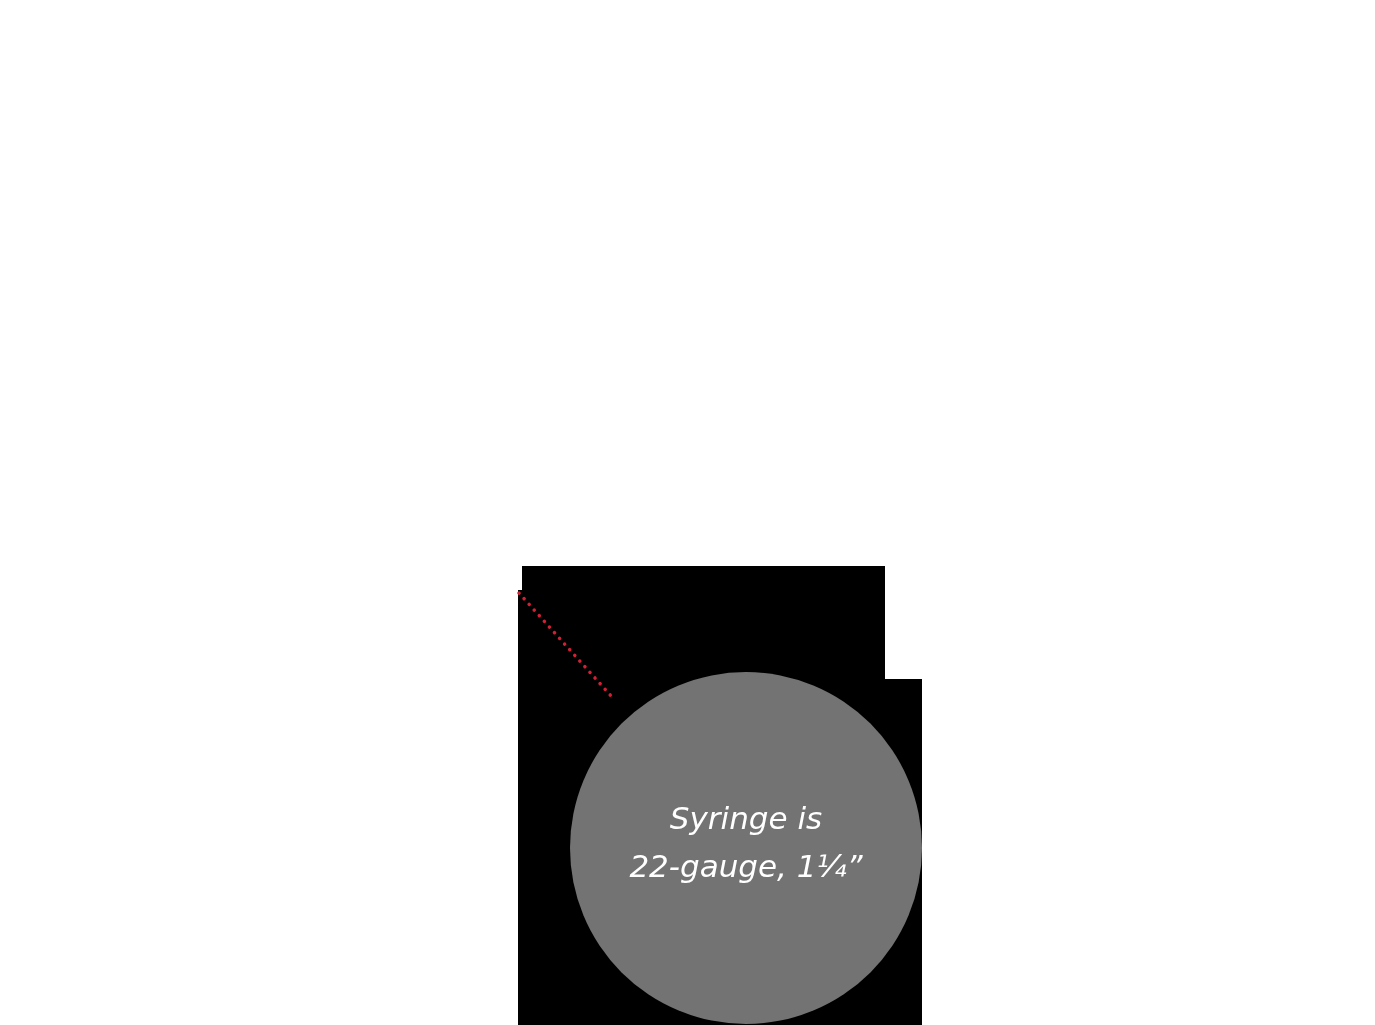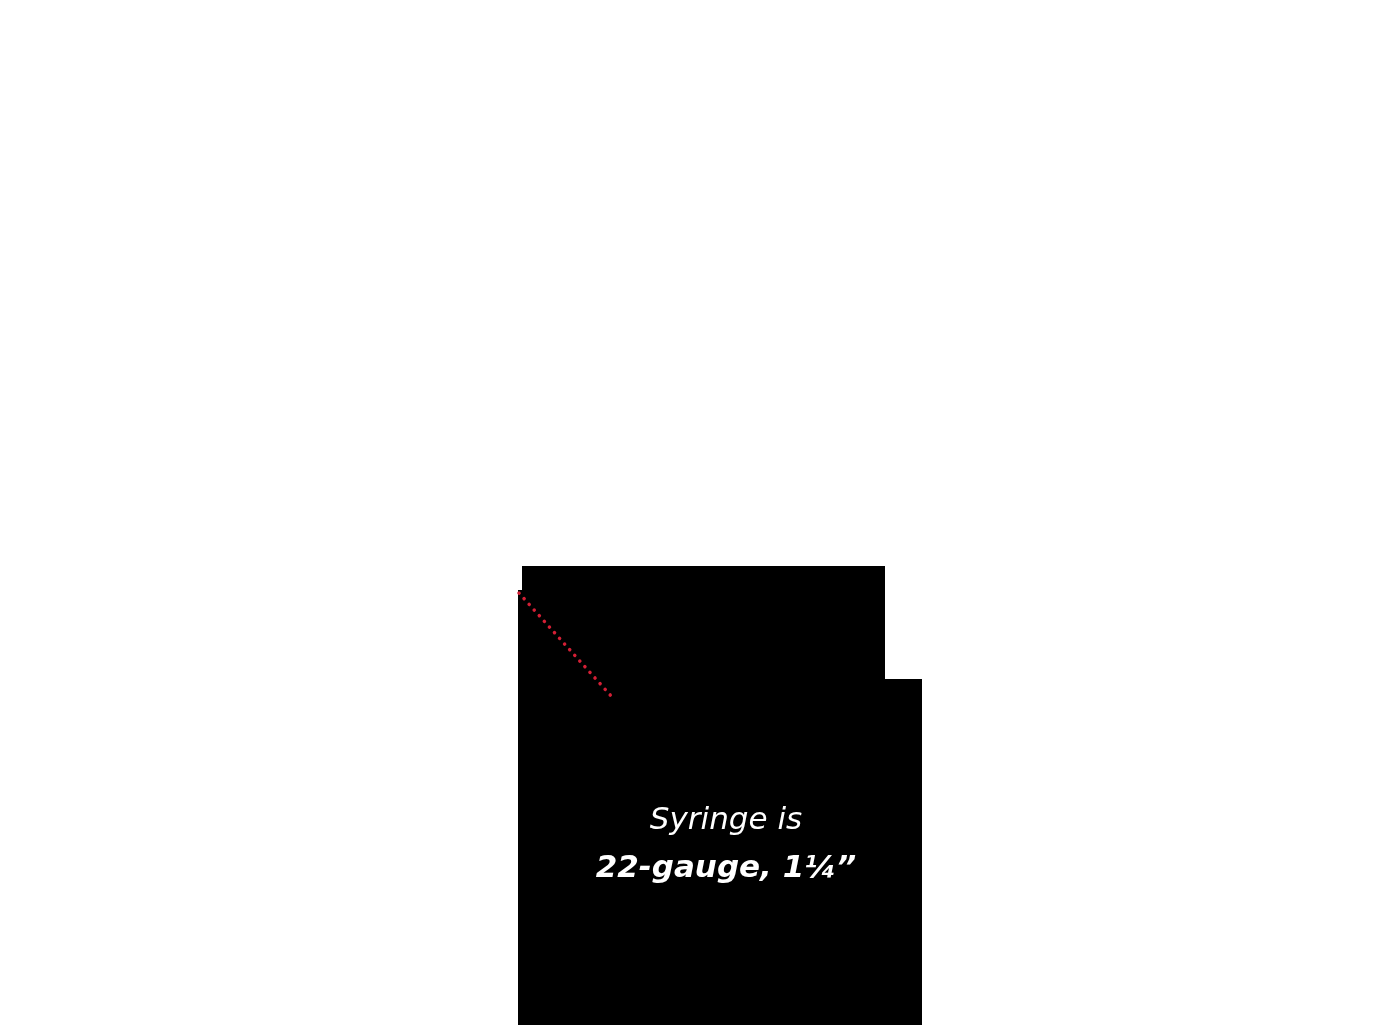--- a/index.html
+++ b/index.html
@@ -1,24 +1,24 @@
 <!DOCTYPE html>
 <html><head>
 <meta charset="utf-8">
 <style>
   html, body { margin:0; padding:0; }
   body { width:1375px; height:1025px; background:#ffffff; position:relative; overflow:hidden; font-family:"DejaVu Sans", sans-serif; }
   .black-top { position:absolute; left:522px; top:566px; width:363px; height:114px; background:#000; }
   .black-left { position:absolute; left:518px; top:590px; width:10px; height:435px; background:#000; }
   .black-bottom { position:absolute; left:518px; top:679px; width:404px; height:346px; background:#000; }
   .dotted-line { position:absolute; left:0; top:0; }
-  .circle { position:absolute; left:550px; top:672px; width:352px; height:352px; border-radius:50%; background:#000000; display:flex; flex-direction:column; align-items:center; justify-content:center; text-align:center; color:#fff; }
+  .circle { position:absolute; left:570px; top:672px; width:352px; height:352px; border-radius:50%; background:#737373; display:flex; flex-direction:column; align-items:center; justify-content:center; text-align:center; color:#fff; }
   .callout { font-style:italic; font-size:31px; line-height:48px; margin-top:-12px; }
   .callout .light { font-weight:normal; display:block; }
-  .callout .bold { font-weight:bold; display:block; }
+  .callout .bold { font-weight:normal; display:block; }
 </style>
 </head>
 <body>
 
 <div class="black-top"></div>
 <div class="black-left"></div>
 <div class="black-bottom"></div>
 
 <svg class="dotted-line" width="1375" height="1025">
   <line x1="519" y1="593" x2="612" y2="697" stroke="#d41f35" stroke-width="3.5" stroke-dasharray="0.1 7.5" stroke-linecap="round"></line>

